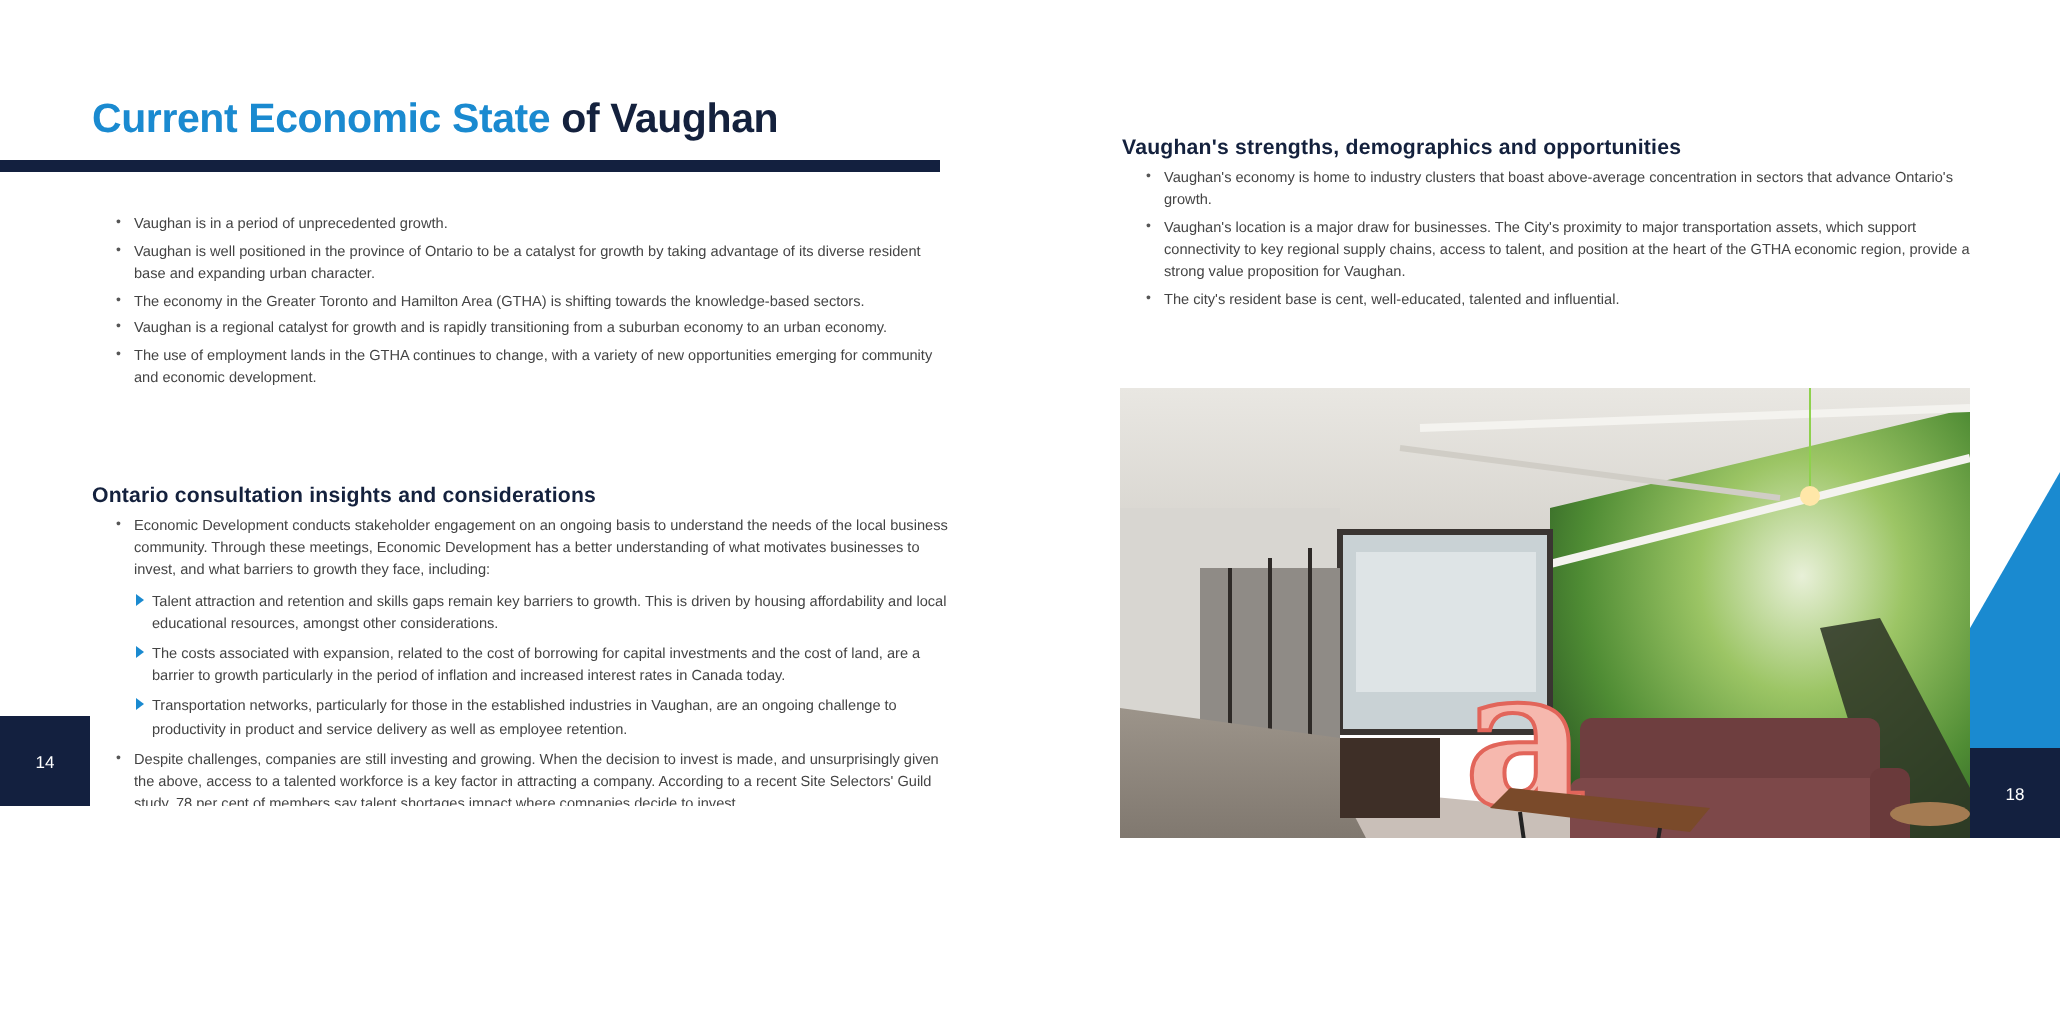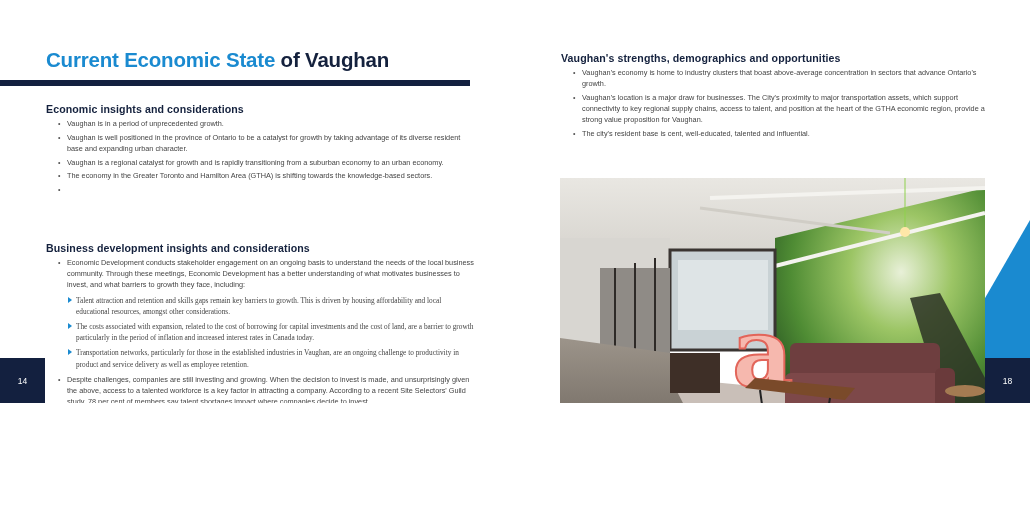--- a/index.html
+++ b/index.html
@@ -4,21 +4,21 @@
 <style>
   html, body { margin: 0; padding: 0; }
   body {
     width: 1030px; height: 515px; position: relative; overflow: hidden;
     background: #ffffff;
     font-family: "Liberation Sans", sans-serif;
     color: #3a3a3a;
   }
   .page { position: absolute; top: 0; height: 403px; overflow: hidden; }
   .page-left { left: 0; width: 515px; background: #ffffff; }
-  .page-right { left: 515px; width: 515px; background: #ffffff; }
+  .page-right { left: 515px; width: 515px; background: #ffffff; margin-top: 16px; }
 
   
   .teal-tri { position: absolute; left: 0; top: 0; width: 515px; height: 515px; }
   .blue-tri { position: absolute; left: 0; top: 0; width: 515px; height: 515px; }
 
   .title {
     position: absolute; left: 46px; top: 48px; margin: 0;
     font-size: 20.5px; font-weight: 900; letter-spacing: -0.2px;
     color: #14213d; white-space: nowrap;
   }
@@ -75,36 +75,35 @@
   <svg class="teal-tri" viewBox="0 0 515 515" width="515" height="515">
     <polygon points="0,398 0,515 170,515" fill="#4fbfa8"></polygon>
   </svg>
 
   <h1 class="title">
     <span class="accent">Current Economic State</span><span> of Vaughan</span>
   </h1>
   <div class="title-rule"></div>
 
   <div class="section" style="left:46px; top:103px; width:430px;">
-    <h2 class="h2">Economic insights and considerations</h2>
     <ul class="bullets">
       <li><span class="dot">•</span><span>Vaughan is in a period of unprecedented growth.</span></li>
       <li><span class="dot">•</span><span>Vaughan is well positioned in the province of Ontario to be a catalyst for growth by taking advantage of its diverse resident base and expanding urban character.</span></li>
+      <li><span class="dot">•</span><span>The economy in the Greater Toronto and Hamilton Area (GTHA) is shifting towards the knowledge-based sectors.</span></li>
       <li><span class="dot">•</span><span>Vaughan is a regional catalyst for growth and is rapidly transitioning from a suburban economy to an urban economy.</span></li>
-      <li><span class="dot">•</span><span>The economy in the Greater Toronto and Hamilton Area (GTHA) is shifting towards the knowledge-based sectors.</span></li>
-      <li><span class="dot">•</span></li>
+      <li><span class="dot">•</span><span>The use of employment lands in the GTHA continues to change, with a variety of new opportunities emerging for community and economic development.</span></li>
     </ul>
   </div>
 
   <div class="section" style="left:46px; top:242px; width:430px;">
-    <h2 class="h2">Business development insights and considerations</h2>
+    <h2 class="h2">Ontario consultation insights and considerations</h2>
     <ul class="bullets">
       <li>
         <span class="dot">•</span><span>Economic Development conducts stakeholder engagement on an ongoing basis to understand the needs of the local business community. Through these meetings, Economic Development has a better understanding of what motivates businesses to invest, and what barriers to growth they face, including:</span>
-        <ul class="sub" style="margin-left:-21px;font-family:Liberation Serif, serif;">
+        <ul class="sub" style="margin-left:-21px;">
           <li><span class="arrow"></span><span>Talent attraction and retention and skills gaps remain key barriers to growth. This is driven by housing affordability and local educational resources, amongst other considerations.</span></li>
           <li><span class="arrow"></span><span>The costs associated with expansion, related to the cost of borrowing for capital investments and the cost of land, are a barrier to growth particularly in the period of inflation and increased interest rates in Canada today.</span></li>
           <li><span class="arrow"></span><span>Transportation networks, particularly for those in the established industries in Vaughan, are an ongoing challenge to productivity in product and service delivery as well as employee retention.</span></li>
         </ul>
       </li>
       <li><span class="dot">•</span><span>Despite challenges, companies are still investing and growing. When the decision to invest is made, and unsurprisingly given the above, access to a talented workforce is a key factor in attracting a company. According to a recent Site Selectors' Guild study, 78 per cent of members say talent shortages impact where companies decide to invest.</span></li>
     </ul>
   </div>
 
   <div class="footer-text" style="left:176px; top:487px;">2024-2027 Economic Development Action Plan</div>

